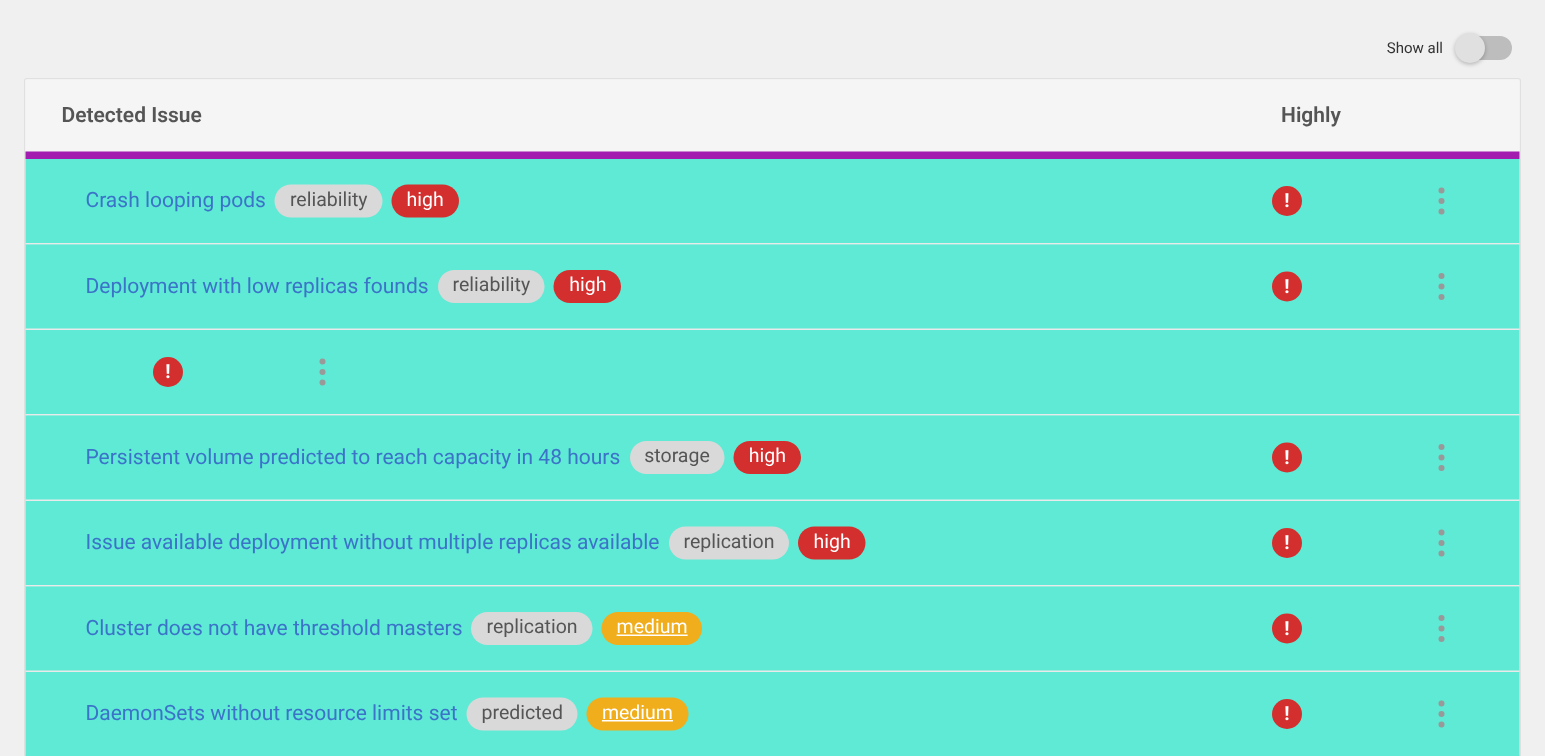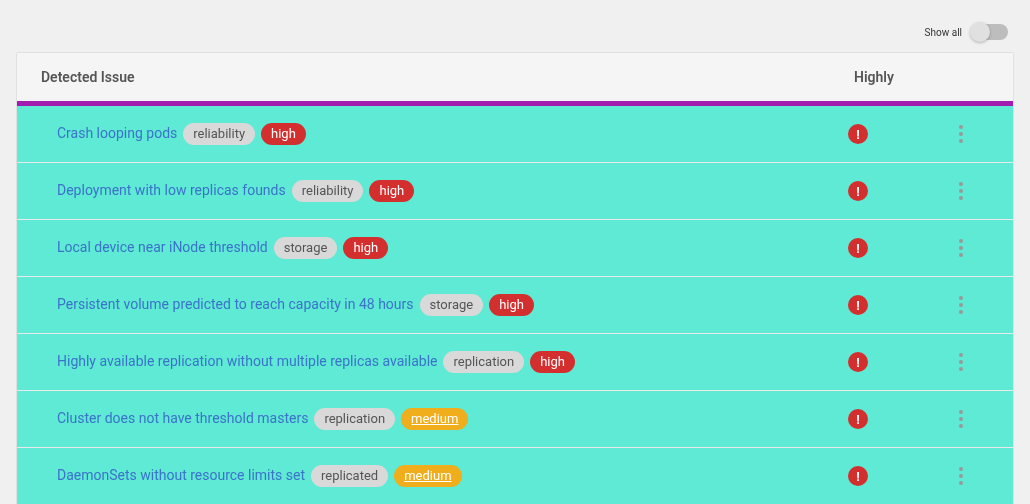--- a/index.html
+++ b/index.html
@@ -164,21 +164,20 @@
           <div class="col-status"><div class="status-icon">!</div></div>
           <div class="col-actions">
             <div class="kebab">
               <span></span>
               <span></span>
               <span></span>
             </div>
           </div>
         </div>
         <div class="row">
-          <div class="col-issue"><a class="issue-link">Local device near iNode threshold</a><span class="badge badge-category">storage</span><span class="badge badge-high">high</span></div>
           <div class="col-status"><div class="status-icon">!</div></div>
           <div class="col-actions">
             <div class="kebab">
               <span></span>
               <span></span>
               <span></span>
             </div>
           </div>
         </div>
         <div class="row">
@@ -186,21 +185,21 @@
           <div class="col-status"><div class="status-icon">!</div></div>
           <div class="col-actions">
             <div class="kebab">
               <span></span>
               <span></span>
               <span></span>
             </div>
           </div>
         </div>
         <div class="row">
-          <div class="col-issue"><a class="issue-link">Highly available replication without multiple replicas available</a><span class="badge badge-category">replication</span><span class="badge badge-high">high</span></div>
+          <div class="col-issue"><a class="issue-link">Issue available deployment without multiple replicas available</a><span class="badge badge-category">replication</span><span class="badge badge-high">high</span></div>
           <div class="col-status"><div class="status-icon">!</div></div>
           <div class="col-actions">
             <div class="kebab">
               <span></span>
               <span></span>
               <span></span>
             </div>
           </div>
         </div>
         <div class="row">
@@ -208,21 +207,21 @@
           <div class="col-status"><div class="status-icon">!</div></div>
           <div class="col-actions">
             <div class="kebab">
               <span></span>
               <span></span>
               <span></span>
             </div>
           </div>
         </div>
         <div class="row">
-          <div class="col-issue"><a class="issue-link">DaemonSets without resource limits set</a><span class="badge badge-category">replicated</span><span class="badge badge-medium">medium</span></div>
+          <div class="col-issue"><a class="issue-link">DaemonSets without resource limits set</a><span class="badge badge-category">predicted</span><span class="badge badge-medium">medium</span></div>
           <div class="col-status"><div class="status-icon">!</div></div>
           <div class="col-actions">
             <div class="kebab">
               <span></span>
               <span></span>
               <span></span>
             </div>
           </div>
         </div>
       </div>

